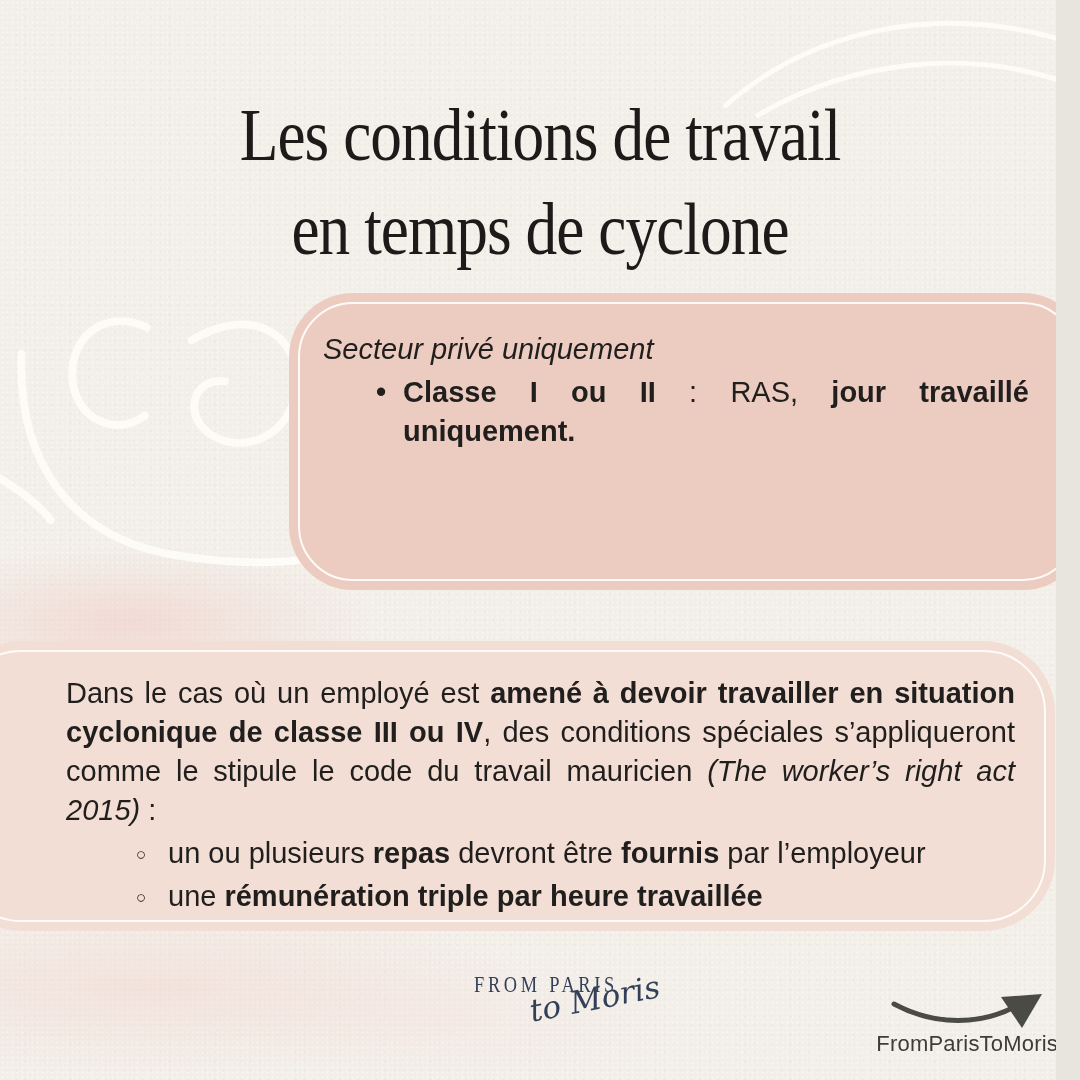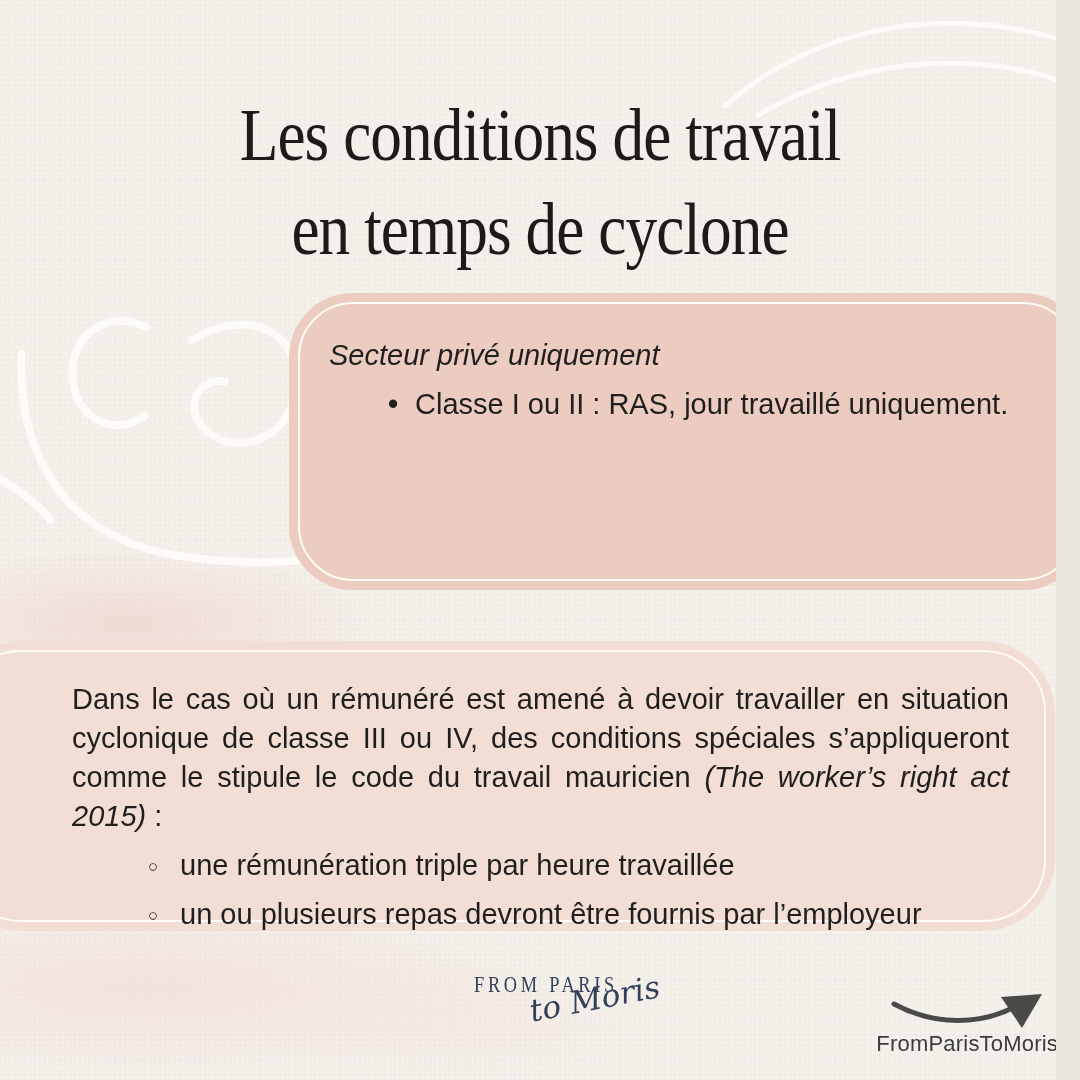--- a/index.html
+++ b/index.html
@@ -40,23 +40,23 @@
   }
   .card-private .inset{border-radius:55px;}
   .card-work{
     left:-50px;top:641px;width:1105px;height:290px;
     background:#f3ded5;border-radius:72px;
   }
   .card-work .inset{border-radius:62px;}
   .card .content{position:relative;height:100%;box-sizing:border-box;}
   .card-private .content{padding:33px 50px 0 30px;}
   .card-work .content{padding:29px 36px 0 112px;}
-  .card p,.card ul,.card li{margin:10px;padding:0;}
+  .card p,.card ul,.card li{margin:4px;padding:0;}
   .card{font-size:29px;line-height:39px;}
-  .b{font-weight:400;}
+  .b{font-weight:700;}
   .i{font-style:italic;}
   .card ul{list-style:none;}
   .card-private li{position:relative;padding-left:76px;text-align:justify;}
   .card-private li::before{
     content:"\2022";position:absolute;left:49px;top:0;font-weight:700;
   }
   .card-work .para{text-align:justify;}
   .card-work li{position:relative;padding-left:98px;}
   .card-work li::before{
     content:"\25CB";position:absolute;left:66px;top:1px;font-size:17px;
@@ -119,24 +119,24 @@
       <p class="i">Secteur privé uniquement</p>
       <ul>
         <li><span class="b">Classe I ou II</span><span> : RAS, </span><span class="b">jour travaillé uniquement.</span></li>
       </ul>
     </div>
   </section>
 
   <section class="card card-work">
     <div class="inset"></div>
     <div class="content">
-      <p class="para"><span>Dans le cas où un rémunéré est </span><span class="b">amené à devoir travailler en situation cyclonique de classe III ou IV</span><span>, des conditions spéciales s’appliqueront comme le stipule le code du travail mauricien </span><span class="i">(The worker’s right act 2015)</span><span> :</span></p>
+      <p class="para"><span>Dans le cas où un employé est </span><span class="b">amené à devoir travailler en situation cyclonique de classe III ou IV</span><span>, des conditions spéciales s’appliqueront comme le stipule le code du travail mauricien </span><span class="i">(The worker’s right act 2015)</span><span> :</span></p>
       <ul>
+        <li><span>un ou plusieurs </span><span class="b">repas</span><span> devront être </span><span class="b">fournis</span><span> par l’employeur</span></li>
         <li><span>une </span><span class="b">rémunération triple par heure travaillée</span></li>
-        <li><span>un ou plusieurs </span><span class="b">repas</span><span> devront être </span><span class="b">fournis</span><span> par l’employeur</span></li>
       </ul>
     </div>
   </section>
 
   <div class="brand">
     <div class="brand-top">FROM PARIS</div>
     <div><span class="brand-script">to Moris</span></div>
   </div>
 
   <svg class="handle-arrow" width="180" height="70" viewBox="0 0 180 70">

